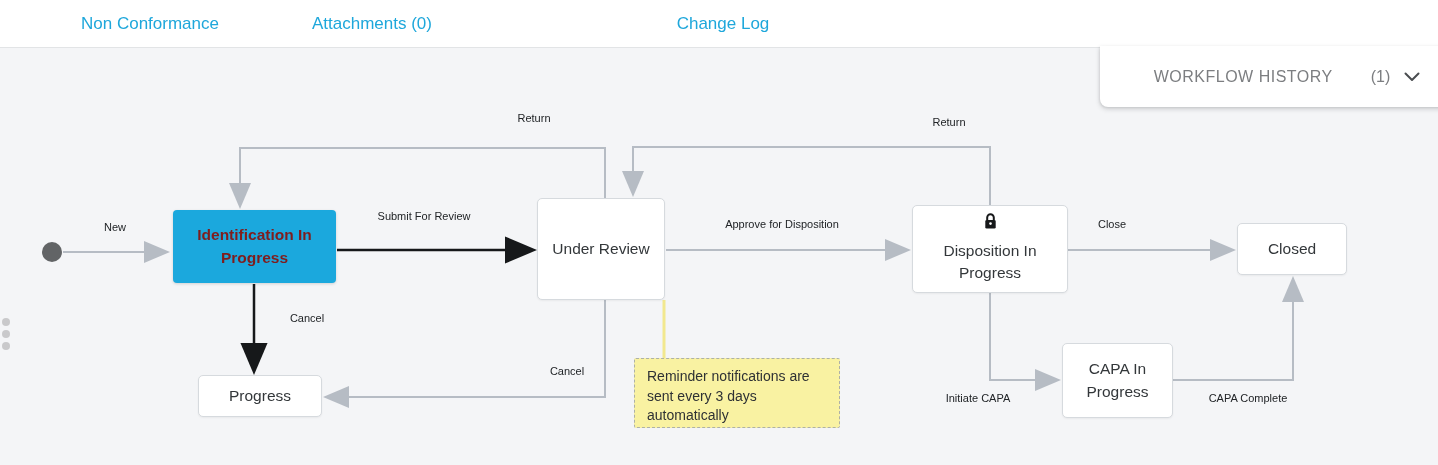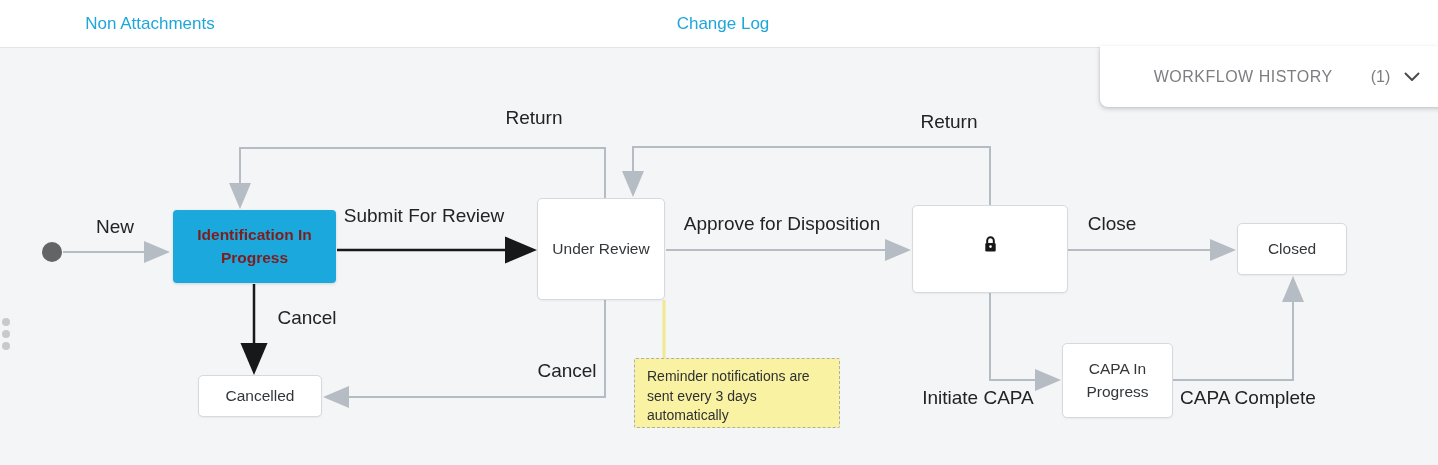--- a/index.html
+++ b/index.html
@@ -42,35 +42,36 @@
     display:flex;flex-direction:column;align-items:center;justify-content:center;
     text-align:center;color:#33373a;font-size:15.5px;line-height:1.45;cursor:pointer;
   }
   .node.current{
     background:#1ba8dd;border:none;color:#7f1d1d;font-weight:700;border-radius:4px;
     box-shadow:0 1px 3px rgba(0,0,0,.15);
   }
   .node .lock{margin-bottom:3px;display:block;}
   .edge-label{
     position:absolute;transform:translate(-50%,-50%);z-index:2;
-    font-size:19px;color:#212427;white-space:nowrap;
+    font-size:11px;color:#212427;white-space:nowrap;
   }
   .note{
     position:absolute;left:634px;top:358px;width:206px;height:70px;box-sizing:border-box;
     background:#f9f2a2;border:1px dashed #aeb1a7;border-radius:2px;
     padding:8px 12px;font-size:14px;line-height:1.4;color:#2e3134;z-index:2;
   }
   .drag-handle{position:absolute;left:2px;top:318px;z-index:2;cursor:grab;}
   .drag-handle i{display:block;width:8px;height:8px;border-radius:50%;background:#c9c9cb;margin-bottom:4px;}
 </style>
 </head>
 <body>
 
 <div class="tabbar">
-  <div class="tab" style="left:150px">Non Attachments</div>
+  <div class="tab" style="left:150px">Non Conformance</div>
+  <div class="tab" style="left:372px">Attachments (0)</div>
   <div class="tab" style="left:723px">Change Log</div>
 </div>
 
 <div class="history-panel">
   <span>WORKFLOW HISTORY</span>
   <span class="count">(1)</span>
   <span class="chev">
     <svg width="16" height="10" viewBox="0 0 16 10">
         <polyline points="1.5,1.5 8,8 14.5,1.5" fill="none" stroke="#4a4d50" stroke-width="2" stroke-linecap="round" stroke-linejoin="round"></polyline>
       </svg>
@@ -117,27 +118,28 @@
 <div class="node" style="left:537px;top:198px;width:128px;height:102px;">Under Review</div>
 
 <div class="node" style="left:912px;top:205px;width:156px;height:88px;padding:0 18px;">
   <span class="lock">
     <svg width="15" height="17" viewBox="0 0 15 17">
       <path d="M4.2 7V4.6a3.3 3.3 0 0 1 6.6 0V7" fill="none" stroke="#16181a" stroke-width="2"></path>
       <rect x="2.3" y="7" width="10.4" height="8.6" rx="1.4" fill="#16181a"></rect>
       <circle cx="7.5" cy="10.6" r="1.3" fill="#ffffff"></circle>
     </svg>
   </span>
+  <span>Disposition In Progress</span>
 </div>
 
 <div class="node" style="left:1237px;top:223px;width:110px;height:52px;">Closed</div>
 
 <div class="node" style="left:1062px;top:343px;width:111px;height:75px;padding:0 16px;">CAPA In Progress</div>
 
-<div class="node" style="left:198px;top:375px;width:124px;height:42px;">Cancelled</div>
+<div class="node" style="left:198px;top:375px;width:124px;height:42px;">Progress</div>
 
 <span class="edge-label" style="left:115px;top:227px;">New</span>
 <span class="edge-label" style="left:424px;top:216px;">Submit For Review</span>
 <span class="edge-label" style="left:534px;top:118px;">Return</span>
 <span class="edge-label" style="left:949px;top:122px;">Return</span>
 <span class="edge-label" style="left:782px;top:224px;">Approve for Disposition</span>
 <span class="edge-label" style="left:1112px;top:224px;">Close</span>
 <span class="edge-label" style="left:978px;top:398px;">Initiate CAPA</span>
 <span class="edge-label" style="left:1248px;top:398px;">CAPA Complete</span>
 <span class="edge-label" style="left:307px;top:318px;">Cancel</span>

